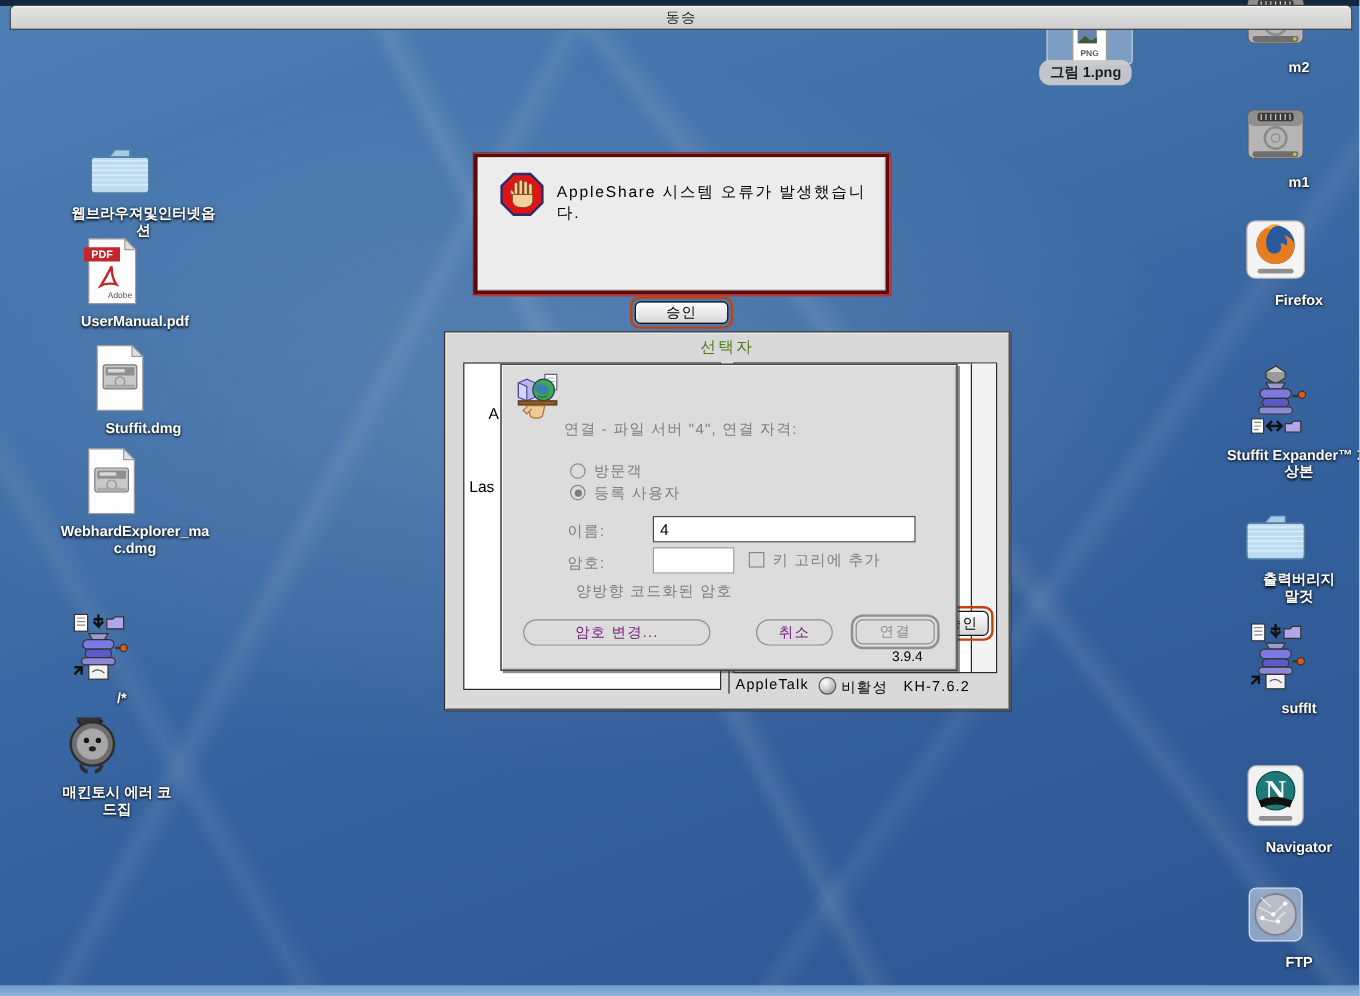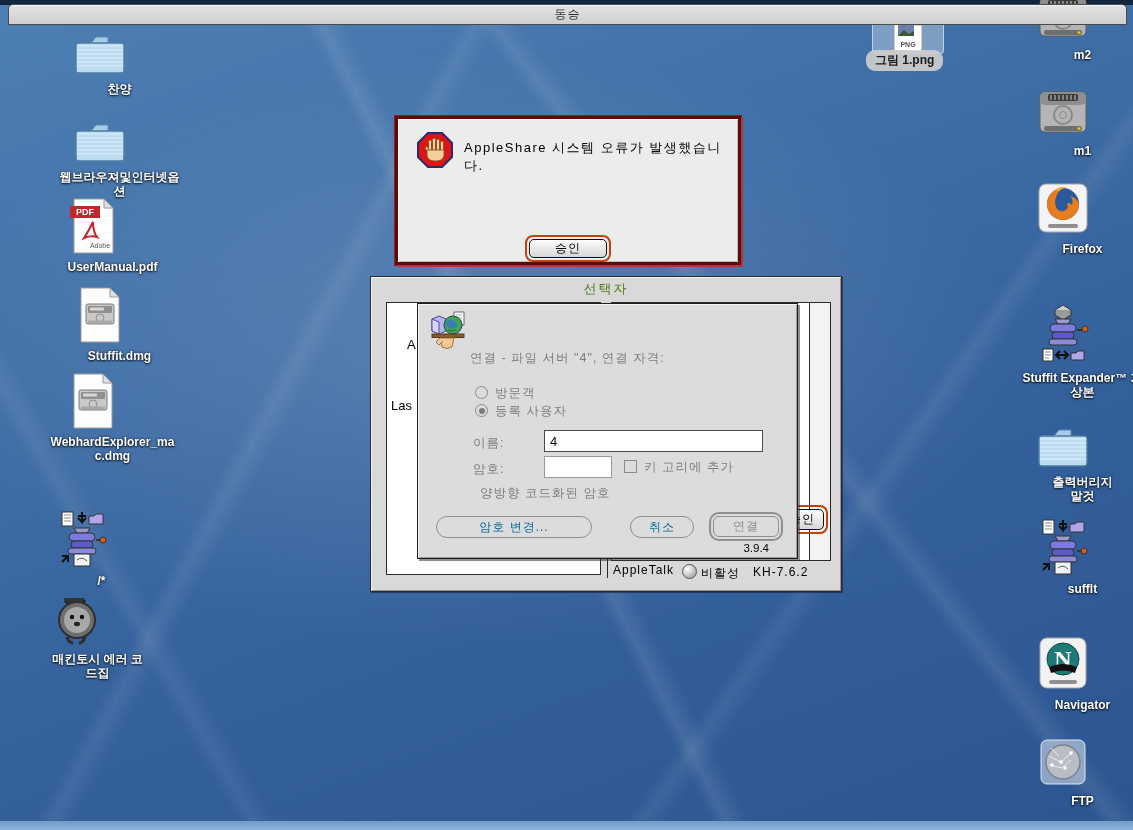--- a/index.html
+++ b/index.html
@@ -61,28 +61,28 @@
     box-shadow:2px 2px 0 rgba(50,50,50,0.55),inset 1px 1px 0 #f4f4f4,inset -1px -1px 0 #9c9c9c;}
   .gray{color:#7d7d7d;}
   .ctext{position:absolute;font-size:12.5px;letter-spacing:1px;}
   .radio{position:absolute;width:11px;height:11px;border:1.5px solid #8a8a8a;border-radius:50%;background:#dcdcdc;}
   .radio.sel::after{content:"";position:absolute;left:2.5px;top:2.5px;width:6px;height:6px;border-radius:50%;background:#7d7d7d;}
   .tfield{position:absolute;background:#fff;border:1px solid #4a4a4a;font-size:13px;color:#000;
     padding:0 5px;font-family:"Liberation Sans",sans-serif;box-sizing:border-box;}
   .tfield.dis{border-color:#999;}
   .cbox{position:absolute;width:11px;height:11px;border:1.5px solid #8a8a8a;background:#dcdcdc;}
   .gbtn{position:absolute;height:22px;border:1.5px solid #8f8f8f;border-radius:11px;background:transparent;
-    color:#0369a1;font-size:12px;letter-spacing:1px;display:flex;align-items:center;justify-content:center;
+    color:#701a75;font-size:12px;letter-spacing:1px;display:flex;align-items:center;justify-content:center;
     font-family:"Liberation Sans",sans-serif;box-sizing:border-box;}
   .gring{position:absolute;border:2px solid #8f8f8f;border-radius:10px;padding:2px;box-sizing:border-box;}
   .gring .ginner{border:1px solid #8f8f8f;border-radius:6px;height:100%;box-sizing:border-box;
     display:flex;align-items:center;justify-content:center;color:#8f8f8f;font-size:12px;letter-spacing:1px;}
 
   
-  .alert{position:absolute;left:395px;top:116px;width:346px;height:149px;z-index:10;
+  .alert{position:absolute;left:395px;top:128px;width:346px;height:117px;z-index:10;
     background:#ececec;border:3px solid #5c0b0b;box-shadow:2px 2px 0 #b23434,0 0 0 1px #8f1d1d,
     inset 1px 1px 0 #fafafa,inset -1px -1px 0 #bdbdbd;box-sizing:border-box;padding-left:22px;}
   .alert .msg{position:absolute;left:66px;top:20px;font-size:13px;color:#000;letter-spacing:1.5px;width:260px;line-height:18px;}
 </style>
 </head>
 <body>
 
 <div class="desktop">
   <div class="streaks"></div>
   <div class="topstrip"></div>
@@ -98,31 +98,20 @@
         <text x="16" y="30" font-size="7" font-weight="bold" fill="#555" text-anchor="middle" font-family="Liberation Sans,sans-serif">PNG</text>
       </svg>
     </span>
   </div>
   <div class="pill">그림 1.png</div>
 
   <div class="titlebar">
     <span>동승</span>
   </div>
 
-  <div class="dicon" style="left:55px;top:32px;width:90px;">
-    <span>
-      <svg width="54" height="44" viewBox="0 0 54 44">
-        <path d="M5 11 h13 l5 -6 h12 v8 h-30 z" fill="#a8cbe8" stroke="#5b87ab"></path>
-        <rect x="3" y="11" width="48" height="30" rx="3" fill="#bcdcf2" stroke="#4f7c9f"></rect>
-        <path d="M3 14 h48 M3 18 h48 M3 22 h48 M3 26 h48 M3 30 h48 M3 34 h48" stroke="#ffffff" stroke-width="1" opacity="0.55"></path>
-        <rect x="3" y="11" width="48" height="30" rx="3" fill="none" stroke="#4f7c9f"></rect>
-      </svg>
-    </span>
-    <span class="lbl">찬양</span>
-  </div>
 
   <div class="dicon" style="left:20px;top:120px;width:160px;">
     <span>
       <svg width="54" height="44" viewBox="0 0 54 44">
         <path d="M5 11 h13 l5 -6 h12 v8 h-30 z" fill="#a8cbe8" stroke="#5b87ab"></path>
         <rect x="3" y="11" width="48" height="30" rx="3" fill="#bcdcf2" stroke="#4f7c9f"></rect>
         <path d="M3 14 h48 M3 18 h48 M3 22 h48 M3 26 h48 M3 30 h48 M3 34 h48" stroke="#ffffff" stroke-width="1" opacity="0.55"></path>
         <rect x="3" y="11" width="48" height="30" rx="3" fill="none" stroke="#4f7c9f"></rect>
       </svg>
     </span>

